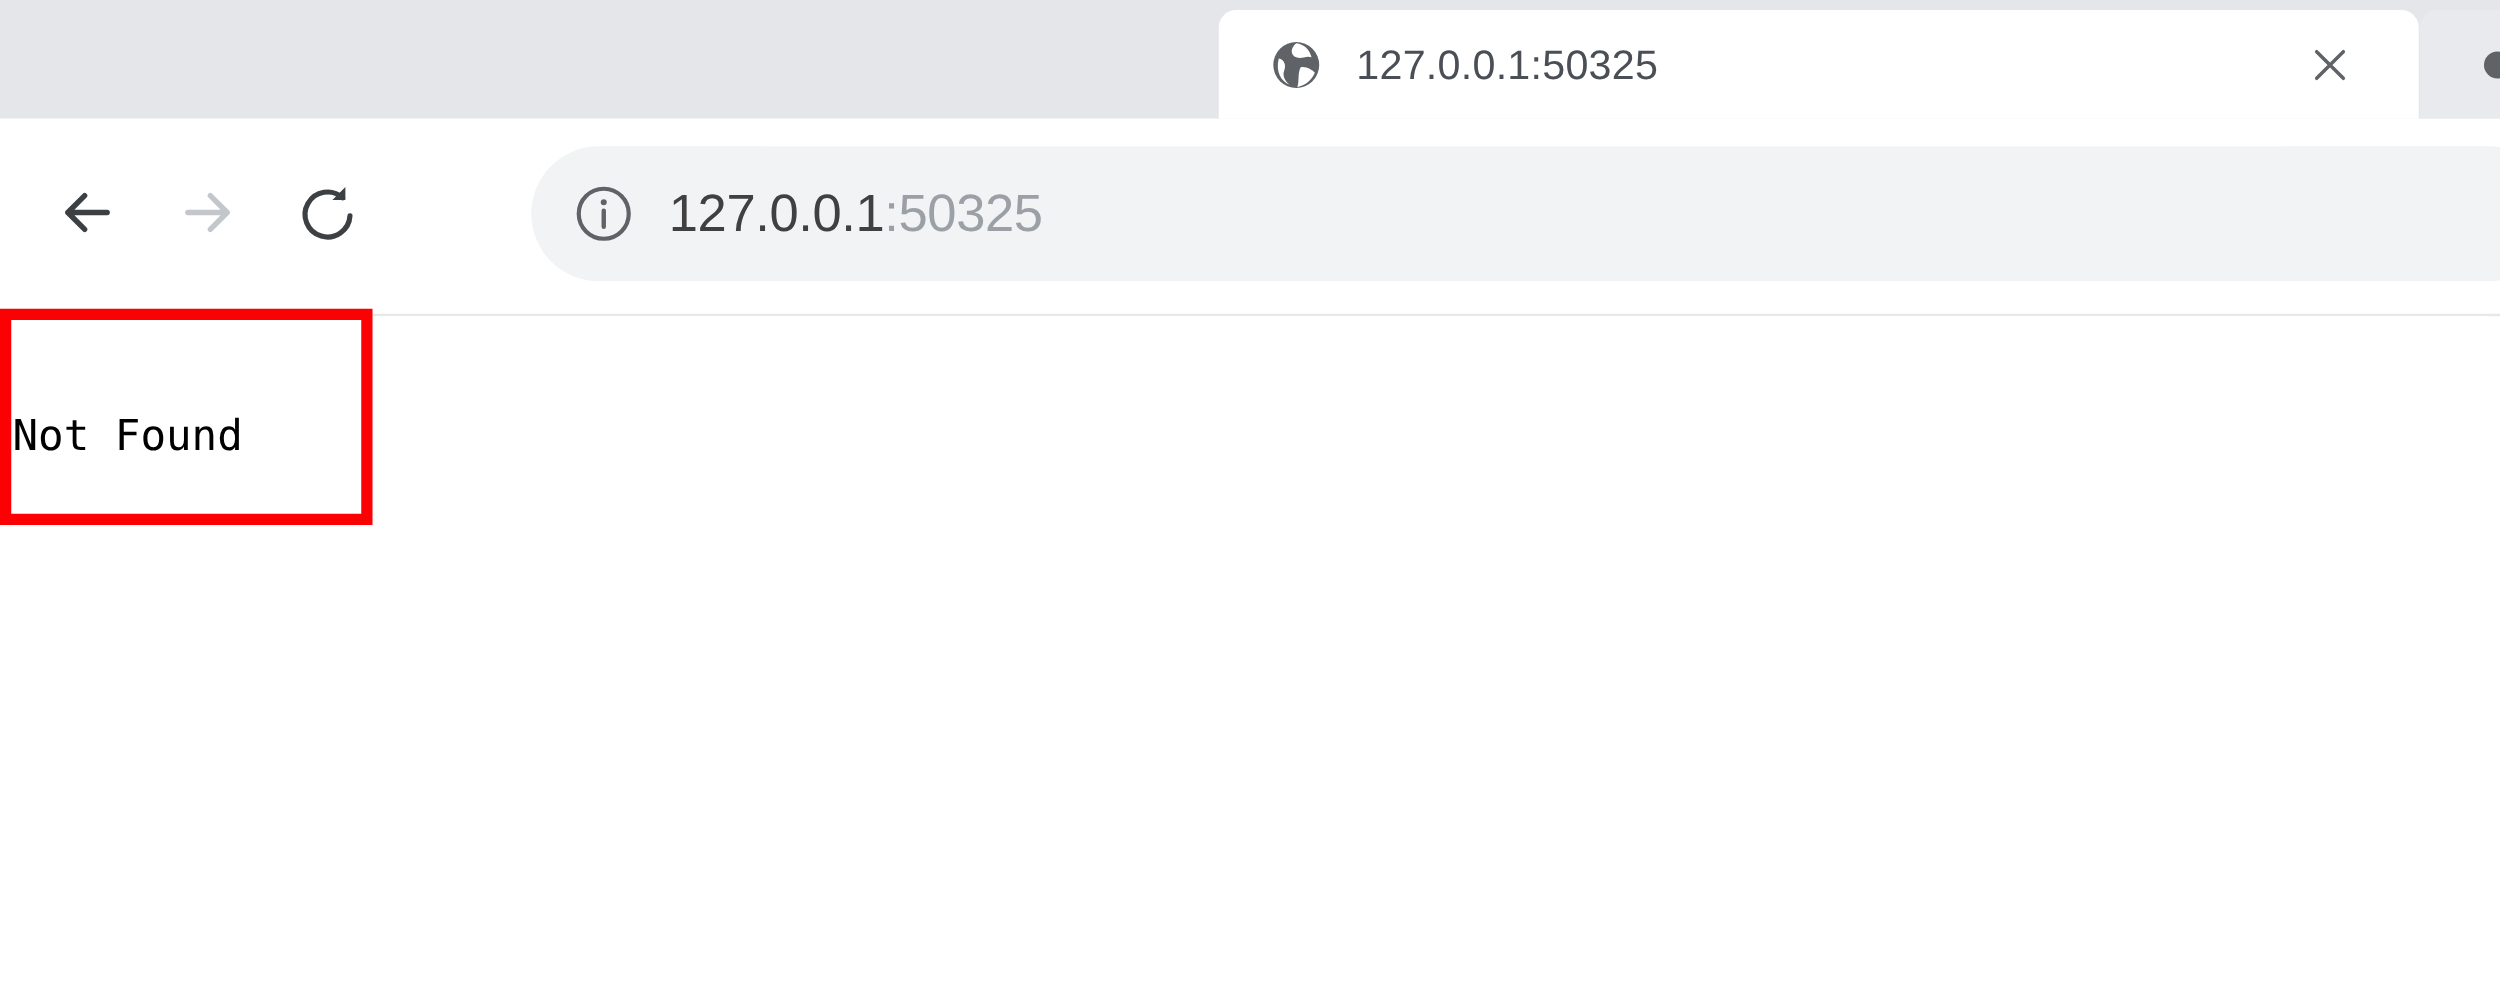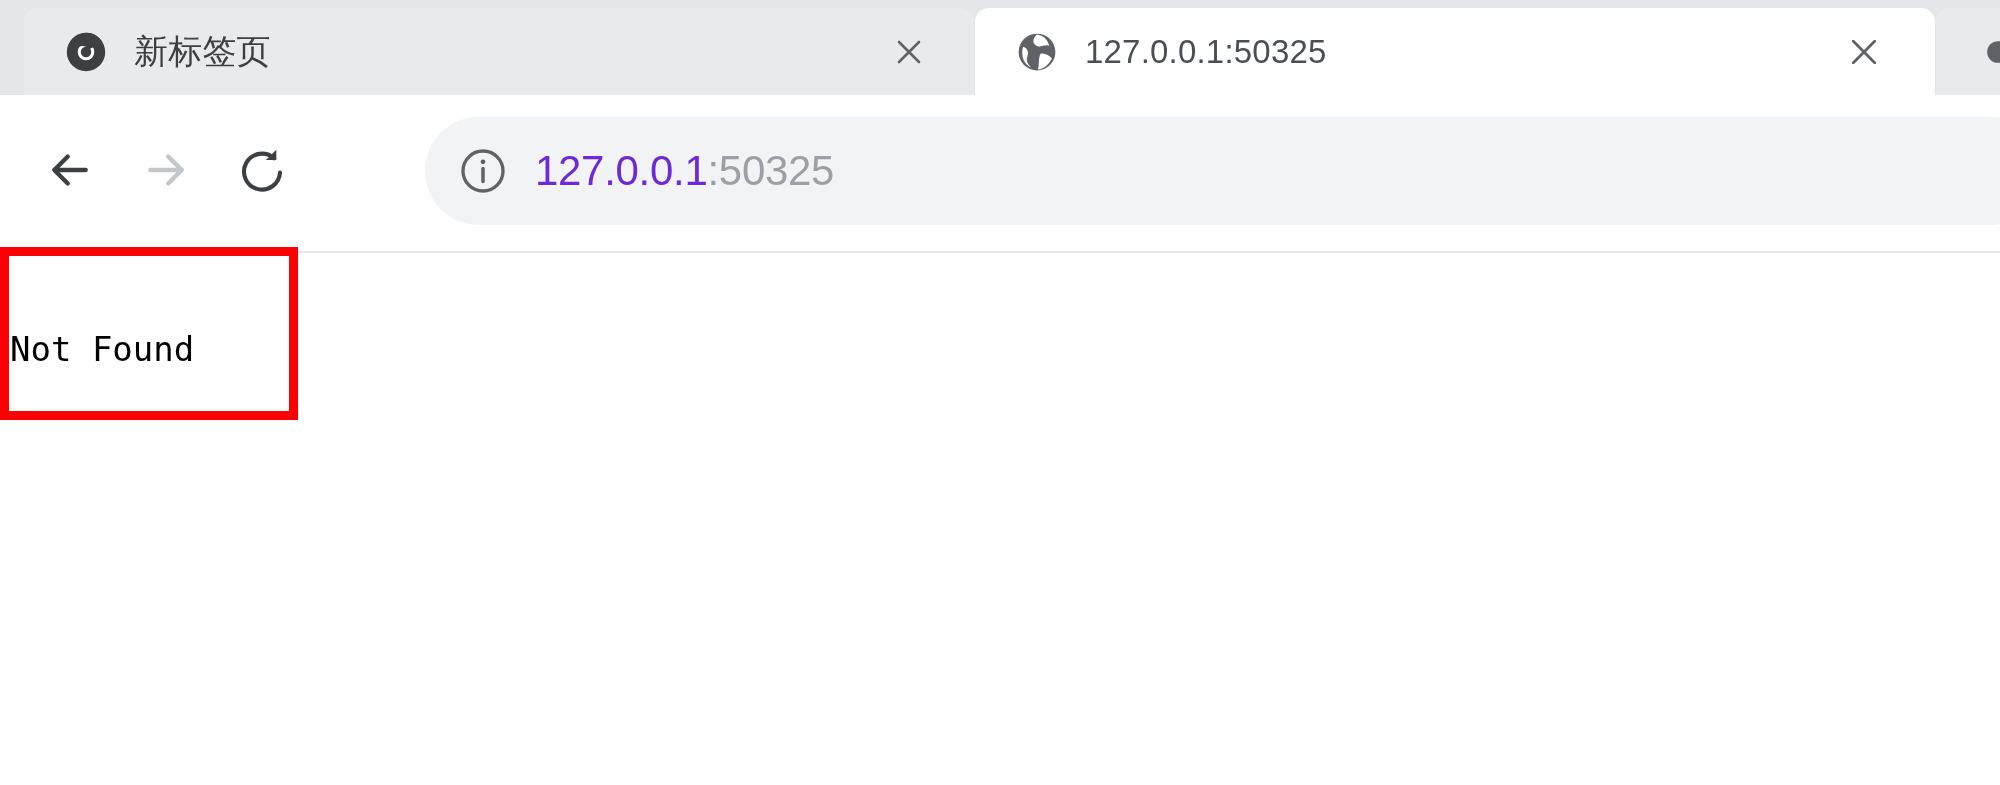--- a/index.html
+++ b/index.html
@@ -127,21 +127,21 @@
   }
   .omnibox-text {
     position: absolute;
     left: 110px;
     font-size: 42px;
     color: #9aa0a6;
     white-space: nowrap;
     letter-spacing: -0.3px;
   }
   .omnibox-text .host {
-    color: #6d28d9;
+    color: #404040;
   }
 
   
   .page {
     position: absolute;
     left: 0; top: 253px;
     width: 1992px;
     height: 532px;
     background: #ffffff;
   }
@@ -167,37 +167,20 @@
     border: 9px solid #fb0104;
     box-sizing: border-box;
     pointer-events: none;
   }
 </style>
 </head>
 <body>
 
 <div class="tabstrip">
 
-  <div class="tab tab-inactive" id="tab-1">
-    <span class="tab-favicon">
-      <svg width="42" height="42" viewBox="0 0 48 48">
-        <circle cx="24" cy="24" r="22" fill="#3c4043"></circle>
-        <circle cx="24" cy="24" r="9.5" fill="#ffffff"></circle>
-        <path d="M24 2 A22 22 0 0 1 43 13 L27 21 A9.5 9.5 0 0 0 16 18 Z" fill="#3c4043"></path>
-        <circle cx="24" cy="24" r="6" fill="#3c4043"></circle>
-        <path d="M24 18 a6 6 0 0 1 5 9 l-9 14 a22 22 0 0 0 9 4 Z" fill="#ffffff" opacity="0"></path>
-      </svg>
-    </span>
-    <span class="tab-title cjk">新标签页</span>
-    <span class="tab-close">
-      <svg width="30" height="30" viewBox="0 0 24 24">
-        <path d="M4 4 L20 20 M20 4 L4 20" stroke="#5f6368" stroke-width="2.1" fill="none" stroke-linecap="round"></path>
-      </svg>
-    </span>
-  </div>
 
   <div class="tab tab-active" id="tab-2">
     <span class="tab-favicon">
       <svg width="42" height="42" viewBox="0 0 48 48">
         <circle cx="24" cy="24" r="21" fill="#5f6368"></circle>
         <path d="M24 4 C18 9 19 15 24 17 C29 19 33 15 38 17 C36 9 31 5 24 4 Z" fill="#ffffff"></path>
         <path d="M8 18 C13 19 15 24 13 29 C11 34 14 39 18 42 C10 39 5 30 8 18 Z" fill="#ffffff"></path>
         <path d="M28 26 C33 25 38 28 41 31 C38 38 32 43 25 44 C27 39 25 32 28 26 Z" fill="#ffffff"></path>
       </svg>
     </span>

